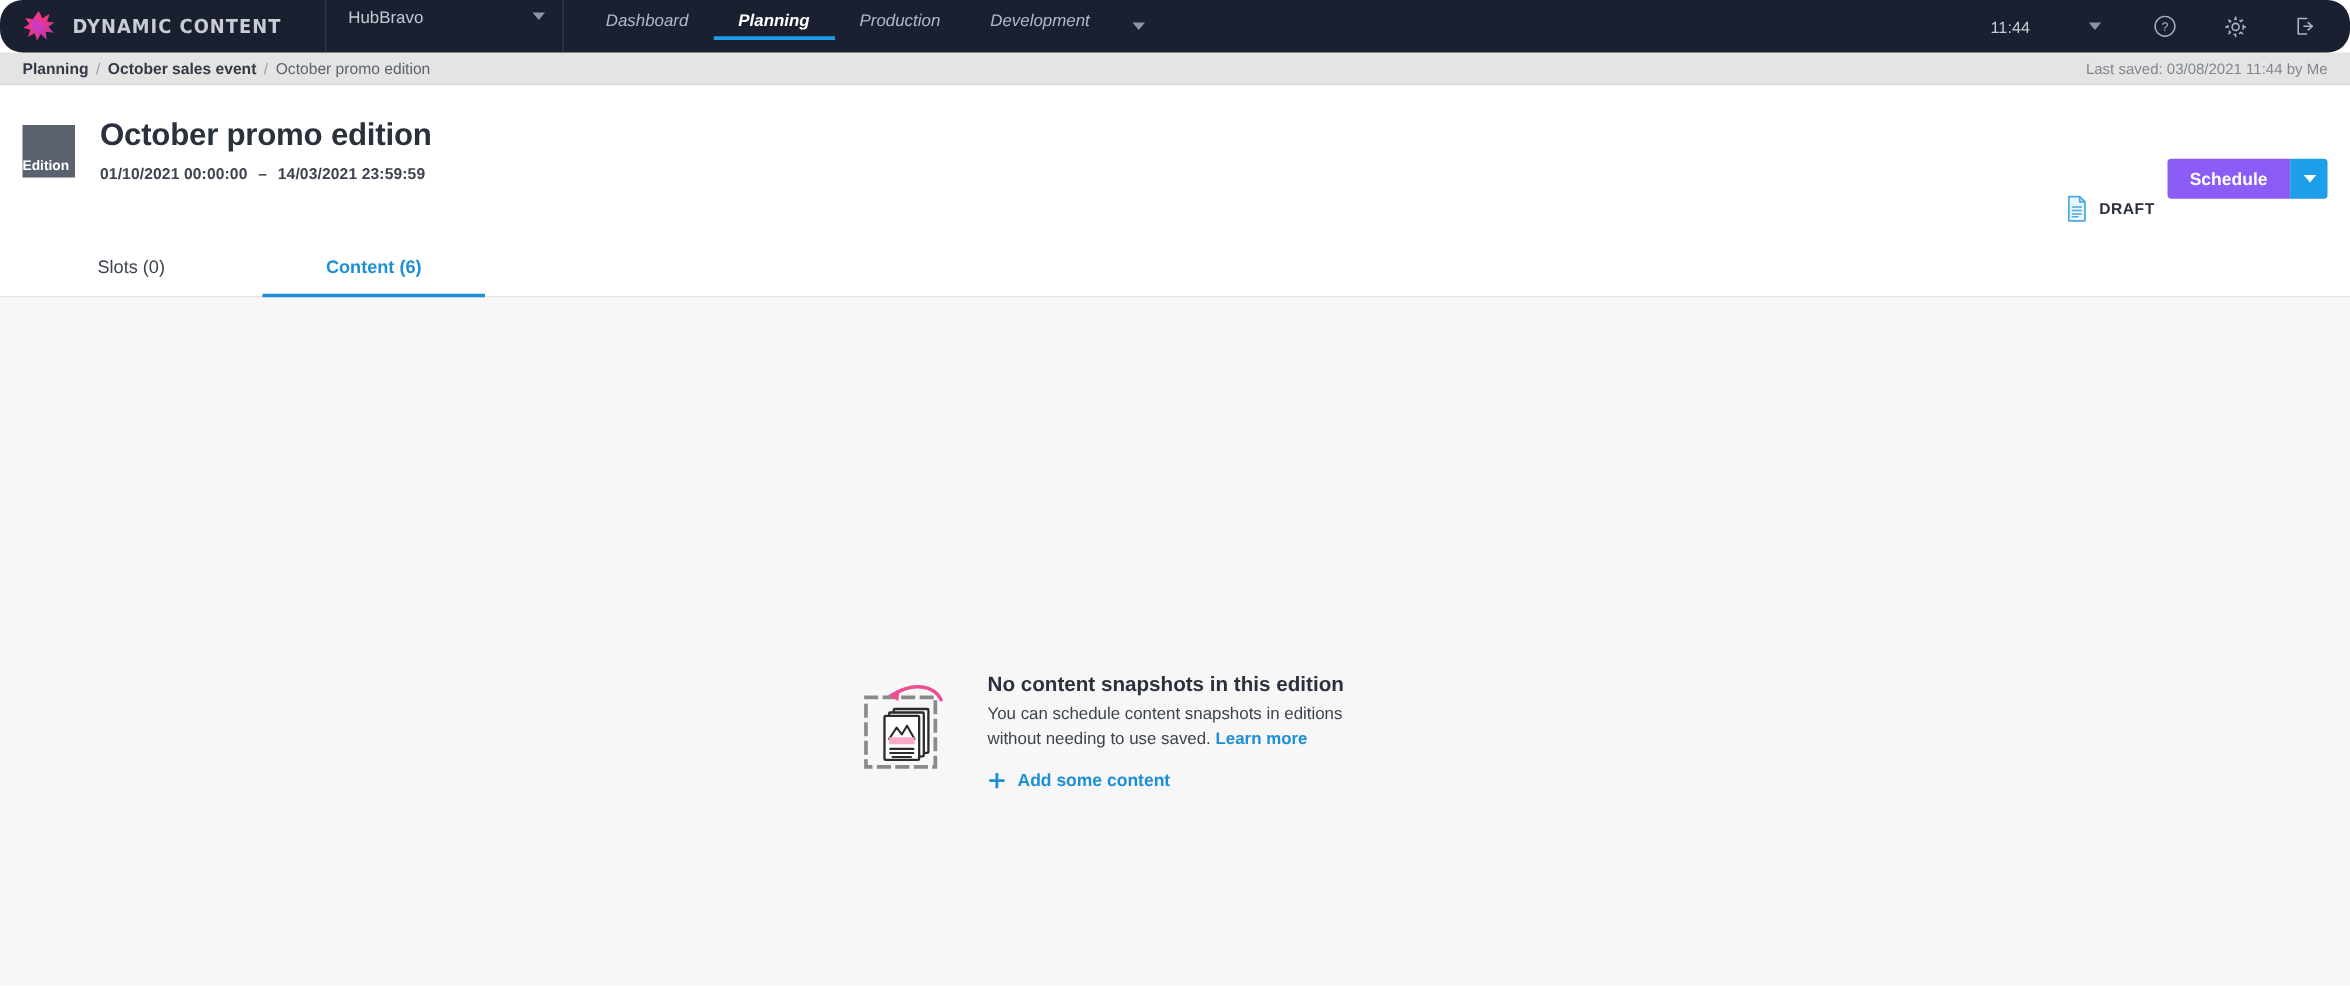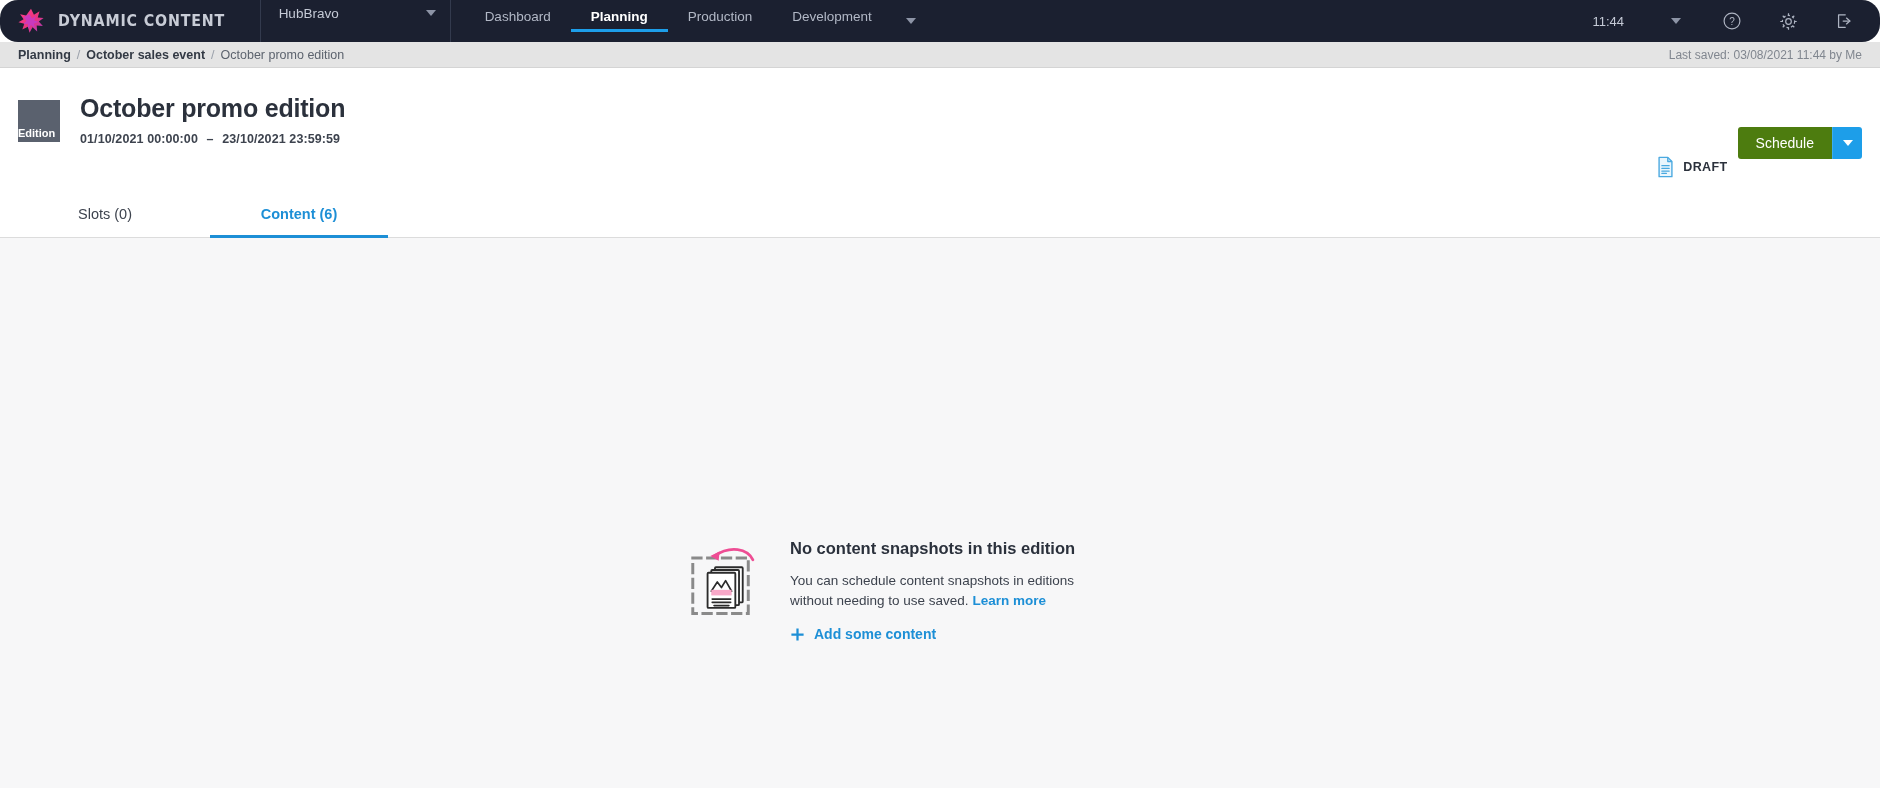--- a/index.html
+++ b/index.html
@@ -55,20 +55,21 @@
   }
   .nav-items { display: flex; align-items: stretch; padding-left: 14px; }
   .nav-item {
     display: flex; align-items: center;
     padding: 0 20px;
     font-size: 13.5px;
     color: #b2b8c6;
     cursor: pointer;
     position: relative;
     height: 32px;
+    font-style: italic;
   }
   .nav-item.active { color: #ffffff; font-weight: bold; }
   .nav-item.active::after {
     content: ""; position: absolute;
     left: 0; right: 0; bottom: 0; height: 3px;
     background: #1d9ee9;
   }
   .nav-caret { display: flex; align-items: center; padding: 0 14px; cursor: pointer; }
   .topbar-right {
     margin-left: auto;
@@ -135,23 +136,23 @@
     gap: 10px;
     padding-top: 20px;
   }
   .status-chip { display: flex; align-items: center; gap: 8px; margin-top: 48px; }
   .status-text {
     font-size: 12.5px; font-weight: bold; color: #2b313c;
     letter-spacing: 0.4px;
   }
   .split-btn { display: flex; align-items: stretch; }
   .split-main {
-    background: #4d7c0f; color: #fff;
+    background: #8b5cf6; color: #fff;
     border: none;
-    font-size: 14px; font-weight: normal;
+    font-size: 14px; font-weight: bold;
     padding: 0 18px; height: 32px;
     border-radius: 3px 0 0 3px;
     cursor: pointer;
     font-family: "Liberation Sans", sans-serif;
   }
   .split-arrow {
     background: #1d9ee9;
     width: 30px; height: 32px;
     border-radius: 0 3px 3px 0;
     border-left: 1px solid #3bafee;
@@ -202,21 +203,21 @@
     transform: translateX(-50%);
     display: flex;
     align-items: flex-start;
     gap: 26px;
     width: 500px;
   }
   .empty-illus { width: 74px; height: 74px; flex: 0 0 auto; margin-top: 6px; }
   .empty-title {
     font-size: 16.5px; font-weight: bold;
     color: #2b313c;
-    margin-bottom: 13px;
+    margin-bottom: 3px;
   }
   .empty-desc {
     font-size: 13.5px;
     color: #3d434e;
     line-height: 1.45;
     max-width: 300px;
   }
   .link { color: #1d8fd6; font-weight: bold; cursor: pointer; margin-top: 20px; }
   .add-row {
     display: flex; align-items: center;
@@ -317,21 +318,21 @@
 <div class="pagehead">
   <div class="edition-badge">
     <span>Edition</span>
   </div>
 
   <div class="head-text">
     <div class="head-title">October promo edition</div>
     <div class="head-dates">
       <span>01/10/2021 00:00:00</span>
       <span class="head-dash">–</span>
-      <span>23/10/2021 23:59:59</span>
+      <span>14/03/2021 23:59:59</span>
     </div>
   </div>
 
   <div class="head-actions">
     <div class="status-chip">
       <svg width="19" height="22" viewBox="0 0 20 24">
         <path d="M3 1.5h9.5L17 6v16.5H3z" fill="#eaf6fd" stroke="#4aa9e0" stroke-width="1.5" stroke-linejoin="round"></path>
         <path d="M12.5 1.5V6H17" fill="none" stroke="#4aa9e0" stroke-width="1.5" stroke-linejoin="round"></path>
         <g stroke="#4aa9e0" stroke-width="1.3" stroke-linecap="round">
           <path d="M6 10.5h8"></path>

